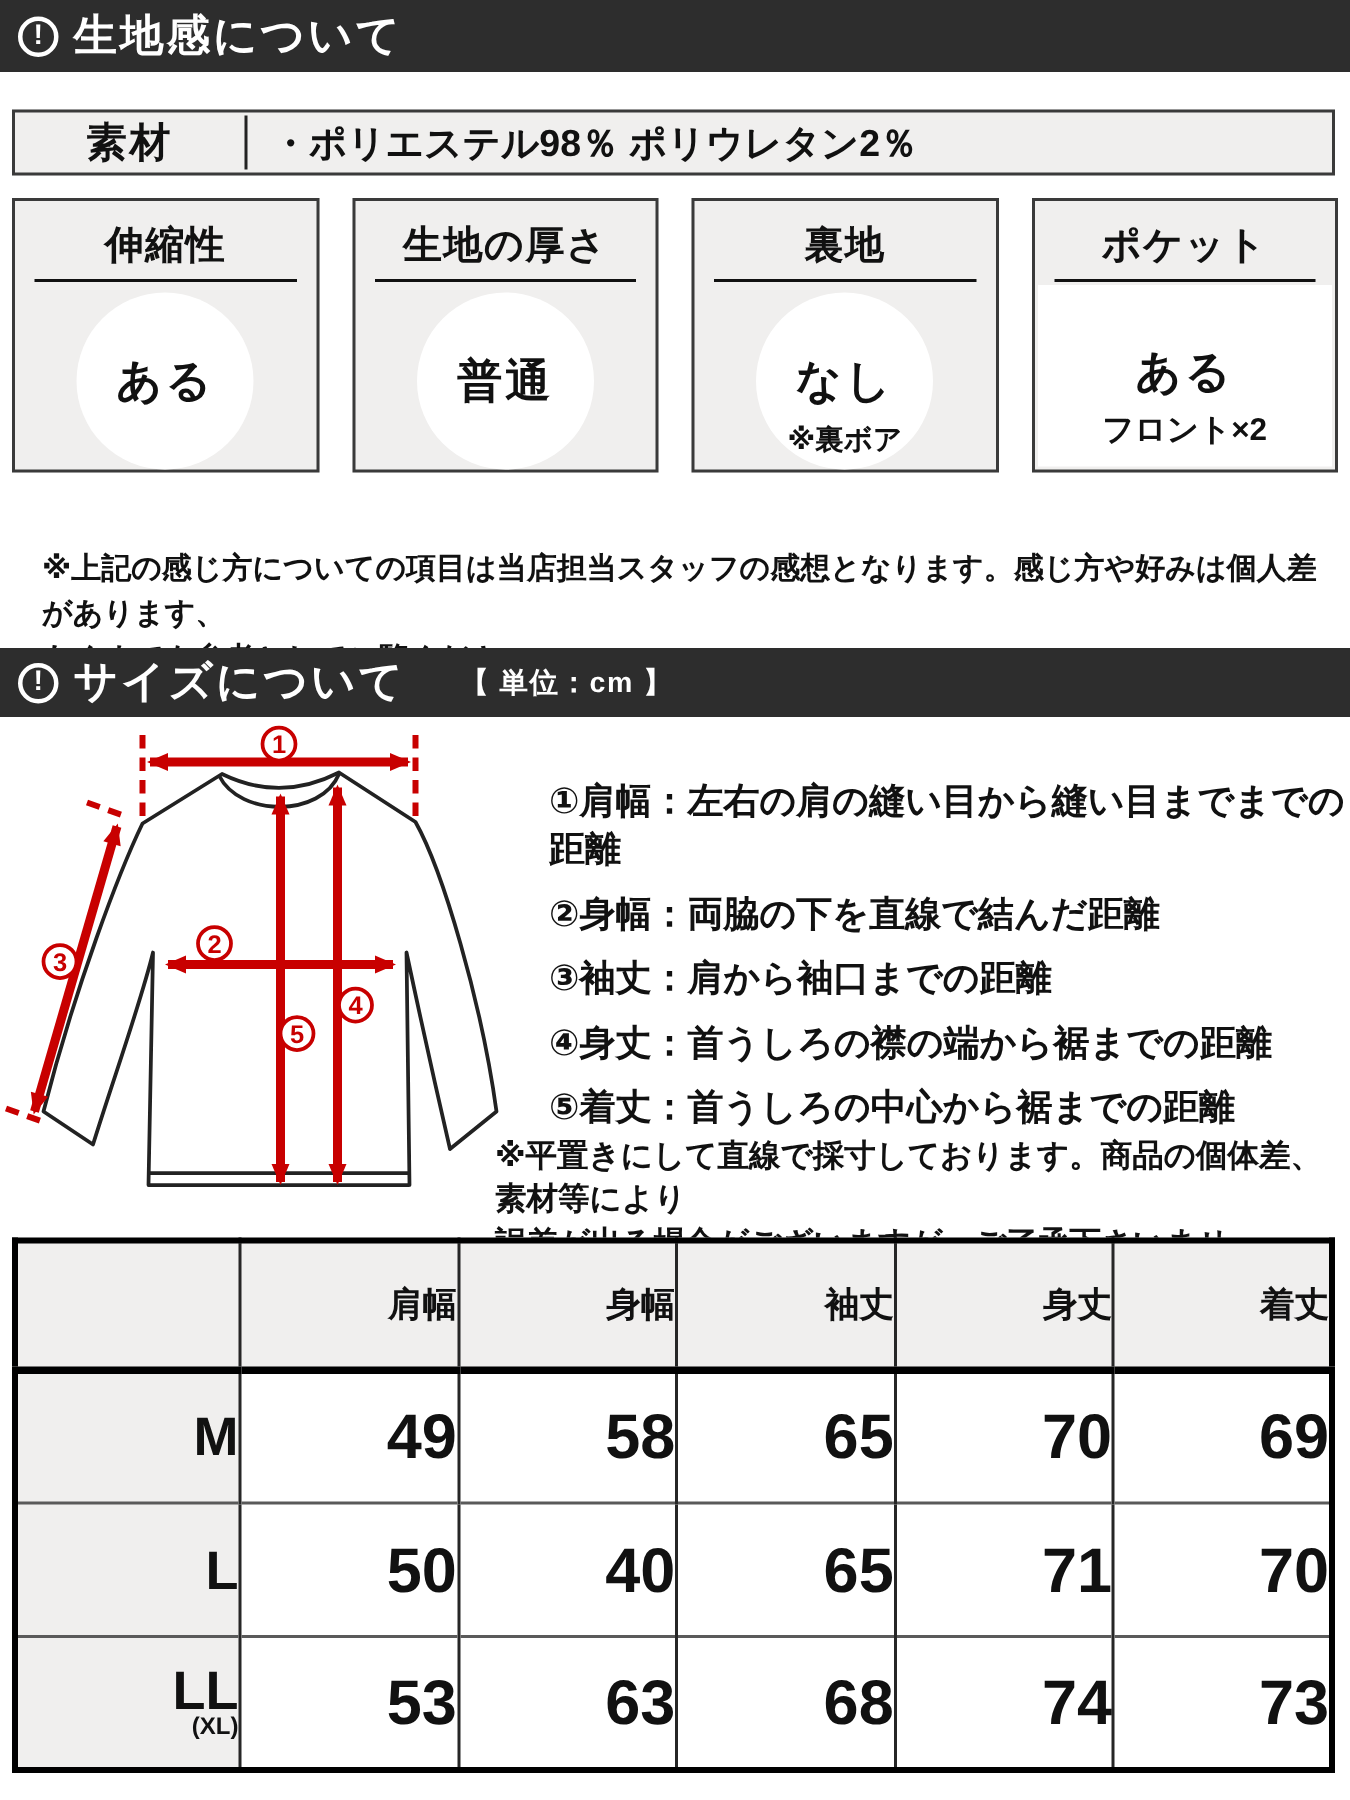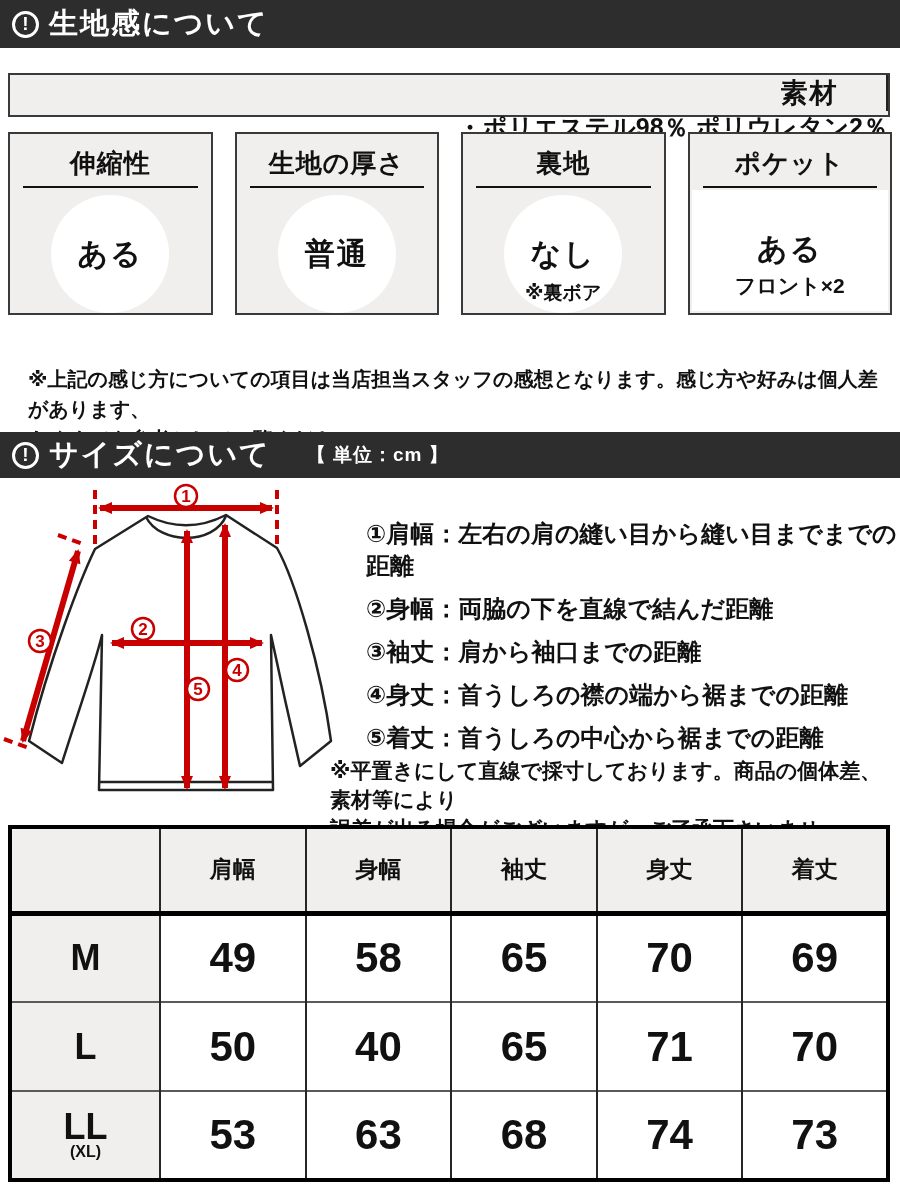--- a/index.html
+++ b/index.html
@@ -18,21 +18,21 @@
     width:27px;height:27px;border:3px solid #fff;border-radius:50%;
     display:flex;align-items:center;justify-content:center;
     font-size:19px;font-weight:800;box-sizing:border-box;flex:0 0 auto;
   }
   .bar-title{font-size:29px;font-weight:700;margin-left:10px;letter-spacing:2px;}
   .bar-unit{font-size:19px;font-weight:700;margin-left:36px;letter-spacing:1px;}
   
   .material-row{
     position:absolute;left:8px;top:73px;width:882px;height:44px;
     background:#f0efee;border:2px solid #3a3a3a;box-sizing:border-box;
-    display:flex;align-items:flex-end;flex-direction:column;
+    display:flex;align-items:center;
   }
   .material-label{
     width:153px;border-right:2px solid #222;display:flex;align-items:center;justify-content:center;
     font-size:27px;font-weight:700;letter-spacing:2px;
   }
   .material-value{display:flex;align-items:center;padding-left:16px;font-size:25px;font-weight:600;}
   
   .boxes{position:absolute;left:8px;right:8px;top:132px;height:183px;display:flex;gap:22px;}
   .box{
     flex:1;background:#f0efee;border:2px solid #3a3a3a;box-sizing:border-box;
@@ -69,21 +69,21 @@
     position:absolute;left:366px;top:518px;margin:0;padding:0;list-style:none;
     font-size:24px;font-weight:600;
   }
   .legend li{margin-bottom:11px;}
   
   .size-table{
     position:absolute;left:8px;top:825px;width:882px;
     border-collapse:collapse;background:#fff;border:4px solid #000;table-layout:fixed;
   }
   .size-table col.c-size{width:150px;}
-  .size-table th,.size-table td{border-left:2px solid #262626;text-align:center;vertical-align:middle;padding:0;}
+  .size-table th,.size-table td{border-left:2px solid #262626;text-align:right;vertical-align:middle;padding:0;}
   .size-table th:first-child,.size-table td:first-child{border-left:none;}
   .size-table thead tr{height:86px;}
   .size-table thead th{background:#f0efee;border-bottom:5px solid #000;font-size:23px;font-weight:700;}
   .size-table tbody tr{height:89px;}
   .size-table tbody tr + tr{border-top:2px solid #5a5a5a;}
   .size-table tbody th{background:#f0efee;}
   .size-table tbody td{font-size:42px;font-weight:700;}
   .size-main{display:block;font-size:36px;font-weight:700;line-height:34px;}
   .size-sub{display:block;font-size:16px;font-weight:700;line-height:16px;}
 </style>

